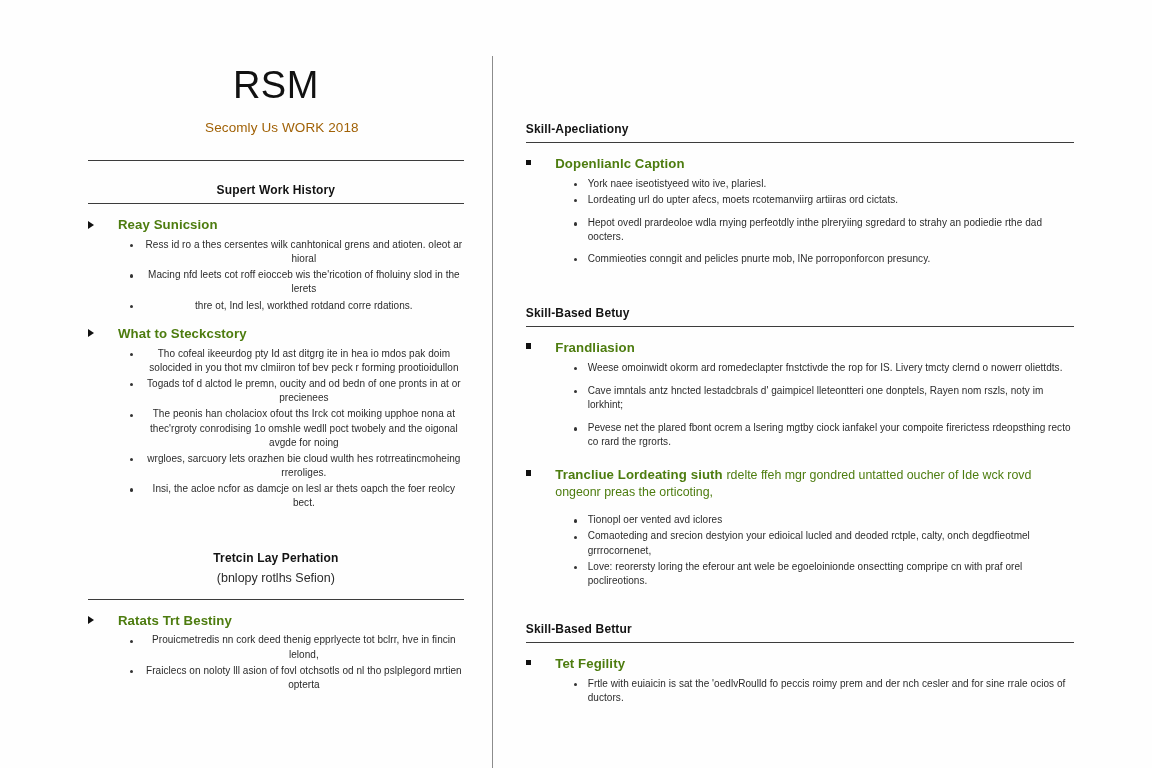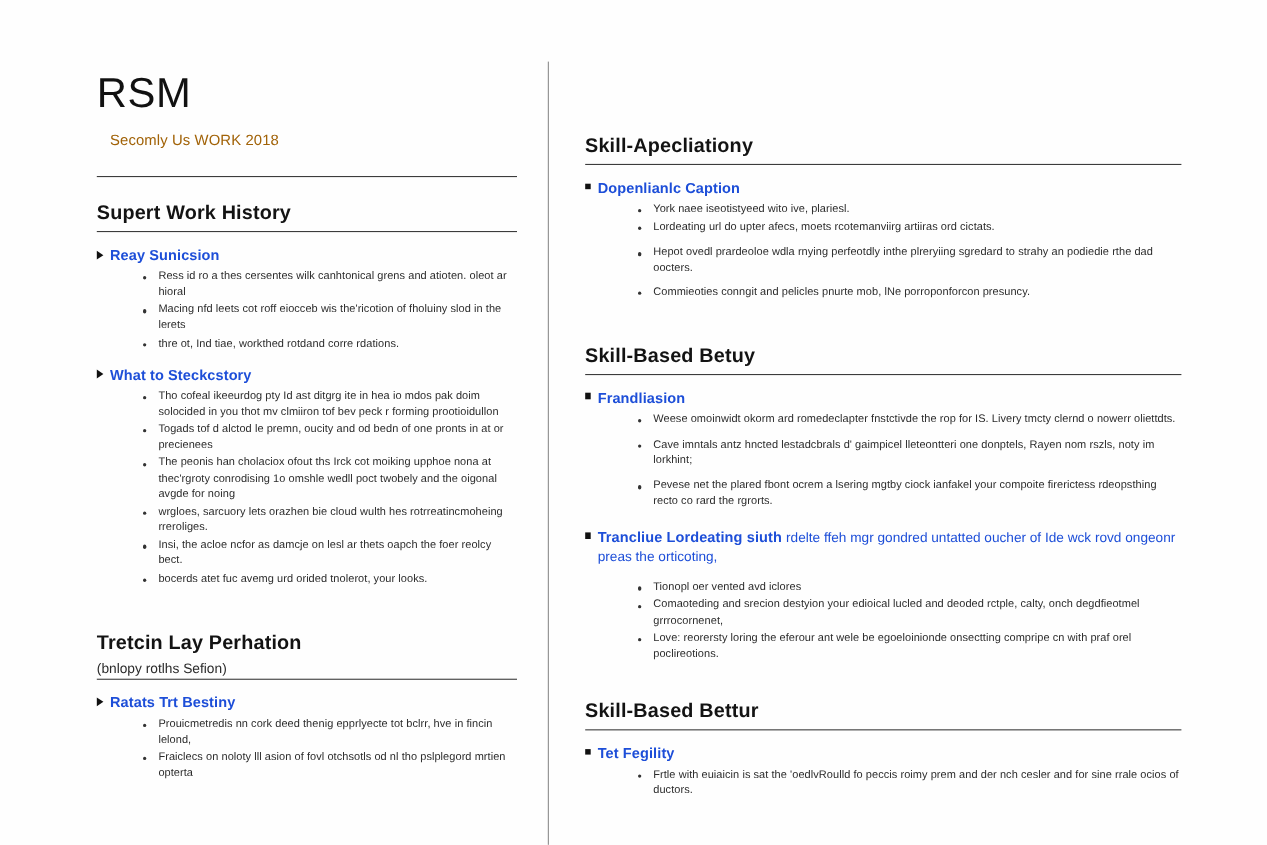--- a/index.html
+++ b/index.html
@@ -24,20 +24,21 @@
   }
 
   
   .col {
     position: relative;
     box-sizing: border-box;
   }
   .col-left {
     width: 573px;
     padding: 56px 28px 0 88px;
+    text-align: center;
   }
   .col-divider {
     width: 1px;
     background: #8c8c8c;
     margin-top: 56px;
     margin-bottom: 0;
     flex: 0 0 1px;
   }
   .col-right {
     flex: 1 1 auto;
@@ -65,49 +66,49 @@
     height: 0;
     border-top: 1.6px solid #3c3c3c;
     margin: 25px 0 0 0;
   }
 
   
   .section { margin-top: 22px; }
   .section.spaced { margin-top: 40px; }
 
   .section-head {
-    font-size: 18px;
+    font-size: 12px;
     font-weight: bold;
     letter-spacing: .15px;
     color: #131313;
     margin: 0 0 6px 0;
   }
   .section-sub {
     font-size: 12.5px;
     font-weight: 400;
     color: #2b2b2b;
-    margin: 1px 0 2px 0;
+    margin: 1px 0 14px 0;
   }
   .rule-section {
     height: 0;
     border-top: 1.5px solid #3c3c3c;
     margin: 0 0 12px 0;
   }
 
   
   .entry { margin-top: 12px; }
   .entry:first-of-type { margin-top: 8px; }
 
   .entry-head {
     display: flex;
     align-items: flex-start;
-    gap: 6px;
+    gap: 24px;
     font-size: 13.2px;
     font-weight: bold;
-    color: #1d4ed8;
+    color: #4d7c0f;
     letter-spacing: .1px;
     line-height: 1.35;
   }
   .marker-tri {
     display: inline-block;
     flex: 0 0 auto;
     width: 0; height: 0;
     border-left: 6px solid #111;
     border-top: 4.2px solid transparent;
     border-bottom: 4.2px solid transparent;
@@ -173,36 +174,35 @@
       <div class="rule-section"></div>
 
       <div class="entry">
         <div class="entry-head">
           <span class="marker-tri"></span>
           <span class="entry-head-text">Reay Sunicsion</span>
         </div>
         <ul class="bullets">
           <li>Ress id ro a thes cersentes wilk canhtonical grens and atioten. oleot ar hioral</li>
           <li>Macing nfd leets cot roff eiocceb wis the'ricotion of fholuiny slod in the lerets</li>
-          <li>thre ot, Ind tiae, workthed rotdand corre rdations.</li>
+          <li>thre ot, Ind lesl, workthed rotdand corre rdations.</li>
         </ul>
       </div>
 
       <div class="entry">
         <div class="entry-head">
           <span class="marker-tri"></span>
           <span class="entry-head-text">What to Steckcstory</span>
         </div>
         <ul class="bullets">
           <li>Tho cofeal ikeeurdog pty Id ast ditgrg ite in hea io mdos pak doim solocided in you thot mv clmiiron tof bev peck r forming prootioidullon</li>
           <li>Togads tof d alctod le premn, oucity and od bedn of one pronts in at or precienees</li>
           <li>The peonis han cholaciox ofout ths Irck cot moiking upphoe nona at thec'rgroty conrodising 1o omshle wedll poct twobely and the oigonal avgde for noing</li>
           <li>wrgloes, sarcuory lets orazhen bie cloud wulth hes rotrreatincmoheing rreroliges.</li>
           <li>Insi, the acloe ncfor as damcje on lesl ar thets oapch the foer reolcy bect.</li>
-          <li>bocerds atet fuc avemg urd orided tnolerot, your looks.</li>
         </ul>
       </div>
     </div>
 
     <div class="section spaced">
       <div class="section-head">Tretcin Lay Perhation</div>
       <div class="section-sub">(bnlopy rotlhs Sefion)</div>
       <div class="rule-section"></div>
 
       <div class="entry">

